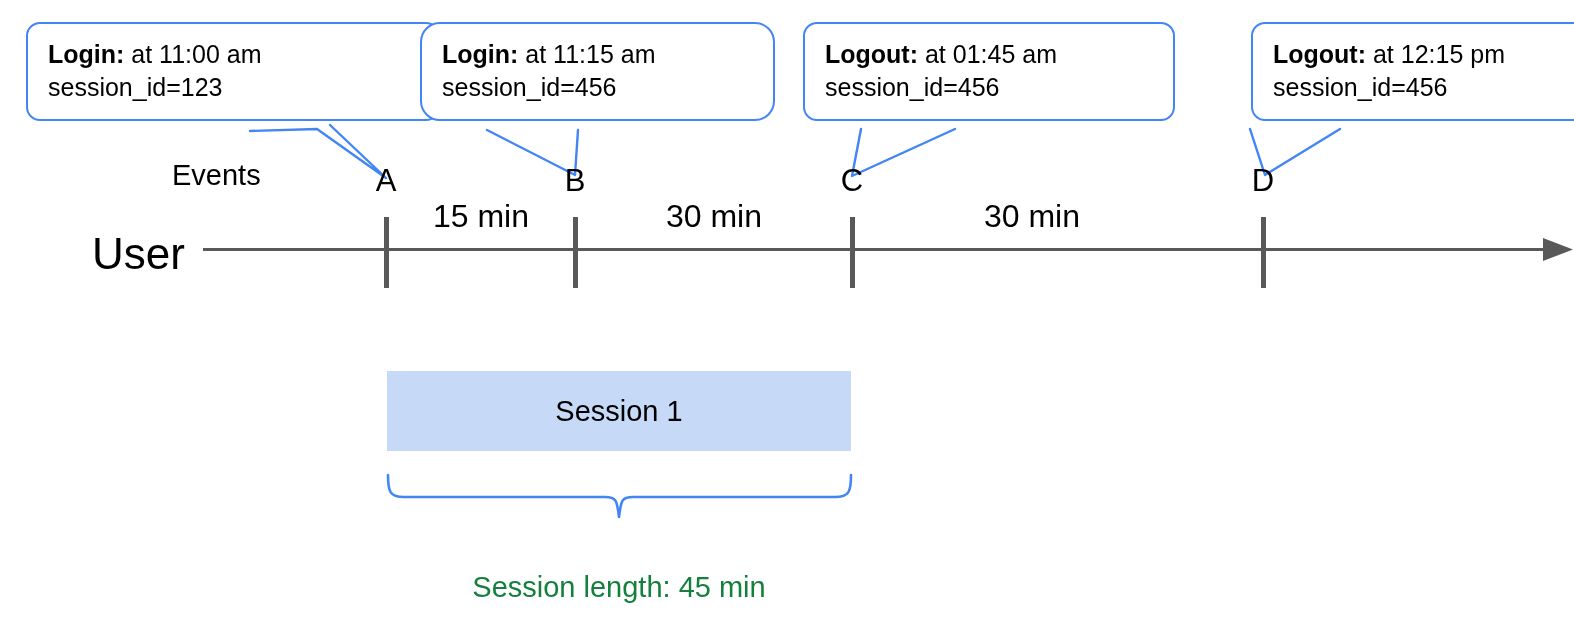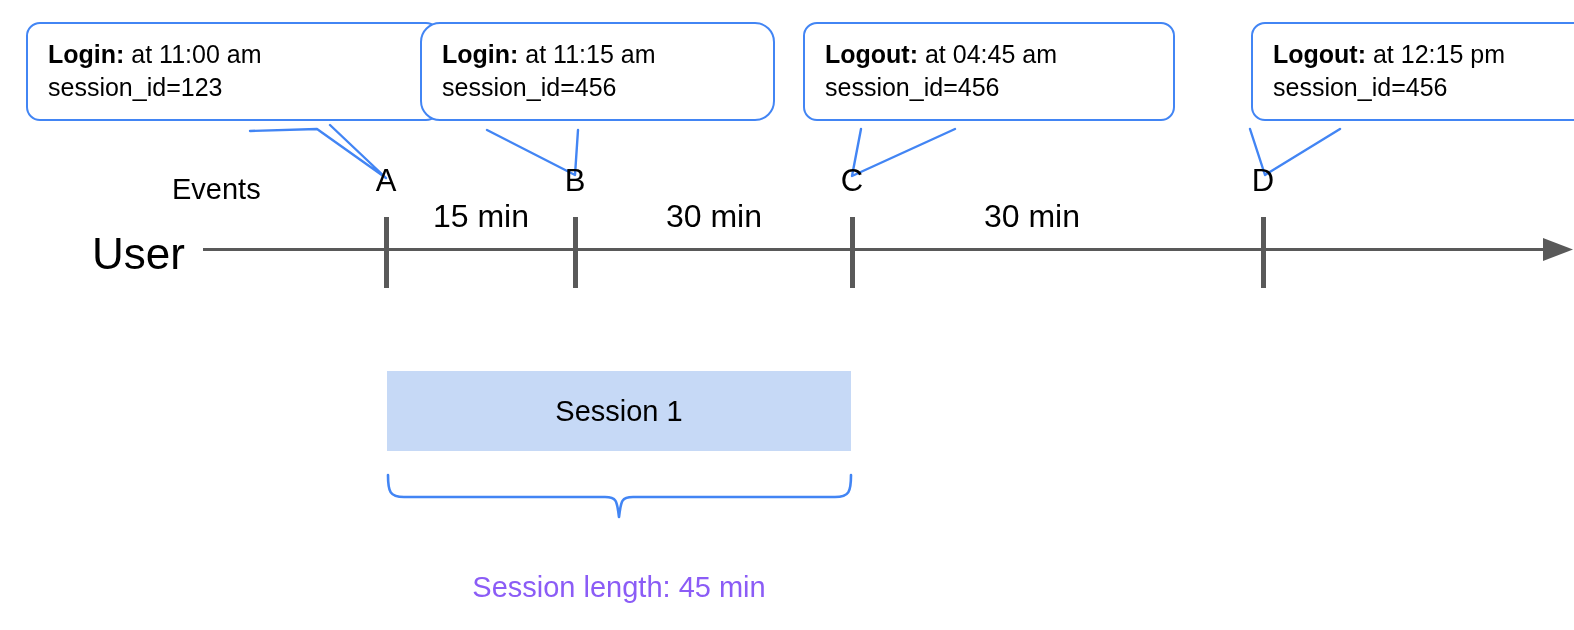--- a/index.html
+++ b/index.html
@@ -68,21 +68,21 @@
     background: #c6d9f6;
     display: flex;
     align-items: center;
     justify-content: center;
     font-size: 29px;
     color: #000000;
   }
   .caption {
     position: absolute;
     font-size: 29px;
-    color: #8b5cf6;
+    color: #15803d;
     text-align: center;
     white-space: nowrap;
   }
 </style>
 </head>
 <body>
 
 <div id="canvas">
 
   <svg class="layer" viewBox="0 0 1574 630" xmlns="http://www.w3.org/2000/svg">
@@ -116,30 +116,30 @@
     <span class="line"><b>Login:</b><span> at 11:00 am</span></span>
     <span class="line">session_id=123</span>
   </div>
 
   <div class="callout" style="left:420px; top:22px; width:355px;border-radius:20px;">
     <span class="line"><b>Login:</b><span> at 11:15 am</span></span>
     <span class="line">session_id=456</span>
   </div>
 
   <div class="callout" style="left:803px; top:22px; width:372px;">
-    <span class="line"><b>Logout:</b><span> at 04:45 am</span></span>
+    <span class="line"><b>Logout:</b><span> at 01:45 am</span></span>
     <span class="line">session_id=456</span>
   </div>
 
   <div class="callout" style="left:1251px; top:22px; width:408px;">
     <span class="line"><b>Logout:</b><span> at 12:15 pm</span></span>
     <span class="line">session_id=456</span>
   </div>
 
-  <div class="ax-label" style="left:172px; top:173px;">Events</div>
+  <div class="ax-label" style="left:172px; top:159px;">Events</div>
 
   <div class="ax-label big" style="left:92px; top:229px;">User</div>
 
   <div class="evt-letter" style="left:361px; top:163px; width:50px;">A</div>
   <div class="evt-letter" style="left:550px; top:163px; width:50px;">B</div>
   <div class="evt-letter" style="left:827px; top:163px; width:50px;">C</div>
   <div class="evt-letter" style="left:1238px; top:163px; width:50px;">D</div>
 
   <div class="interval" style="left:421px; top:198px; width:120px;">15 min</div>
   <div class="interval" style="left:654px; top:198px; width:120px;">30 min</div>

